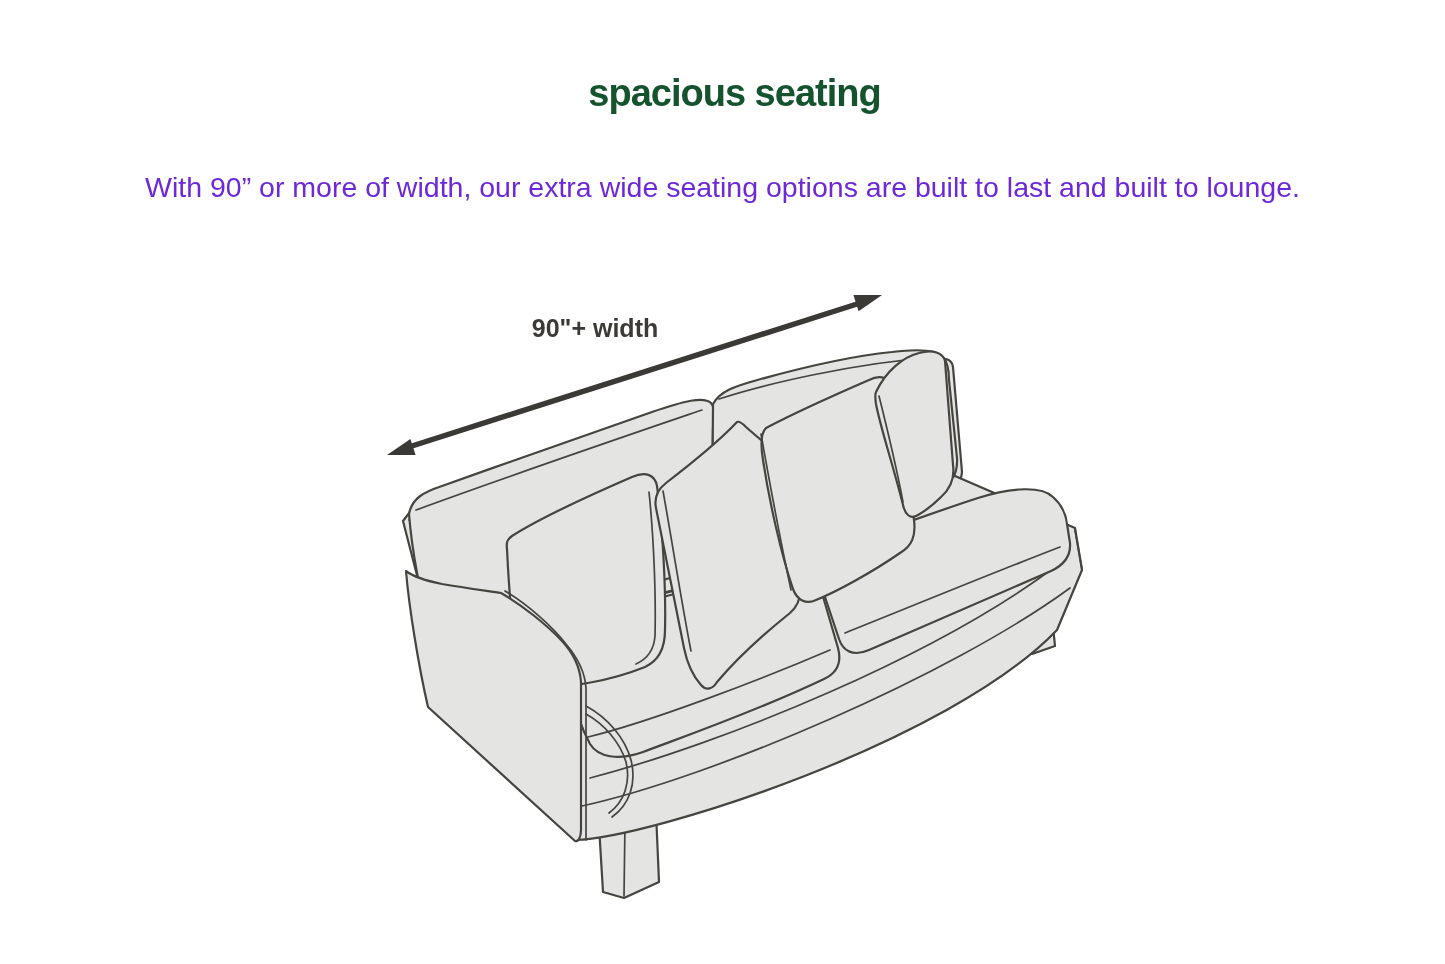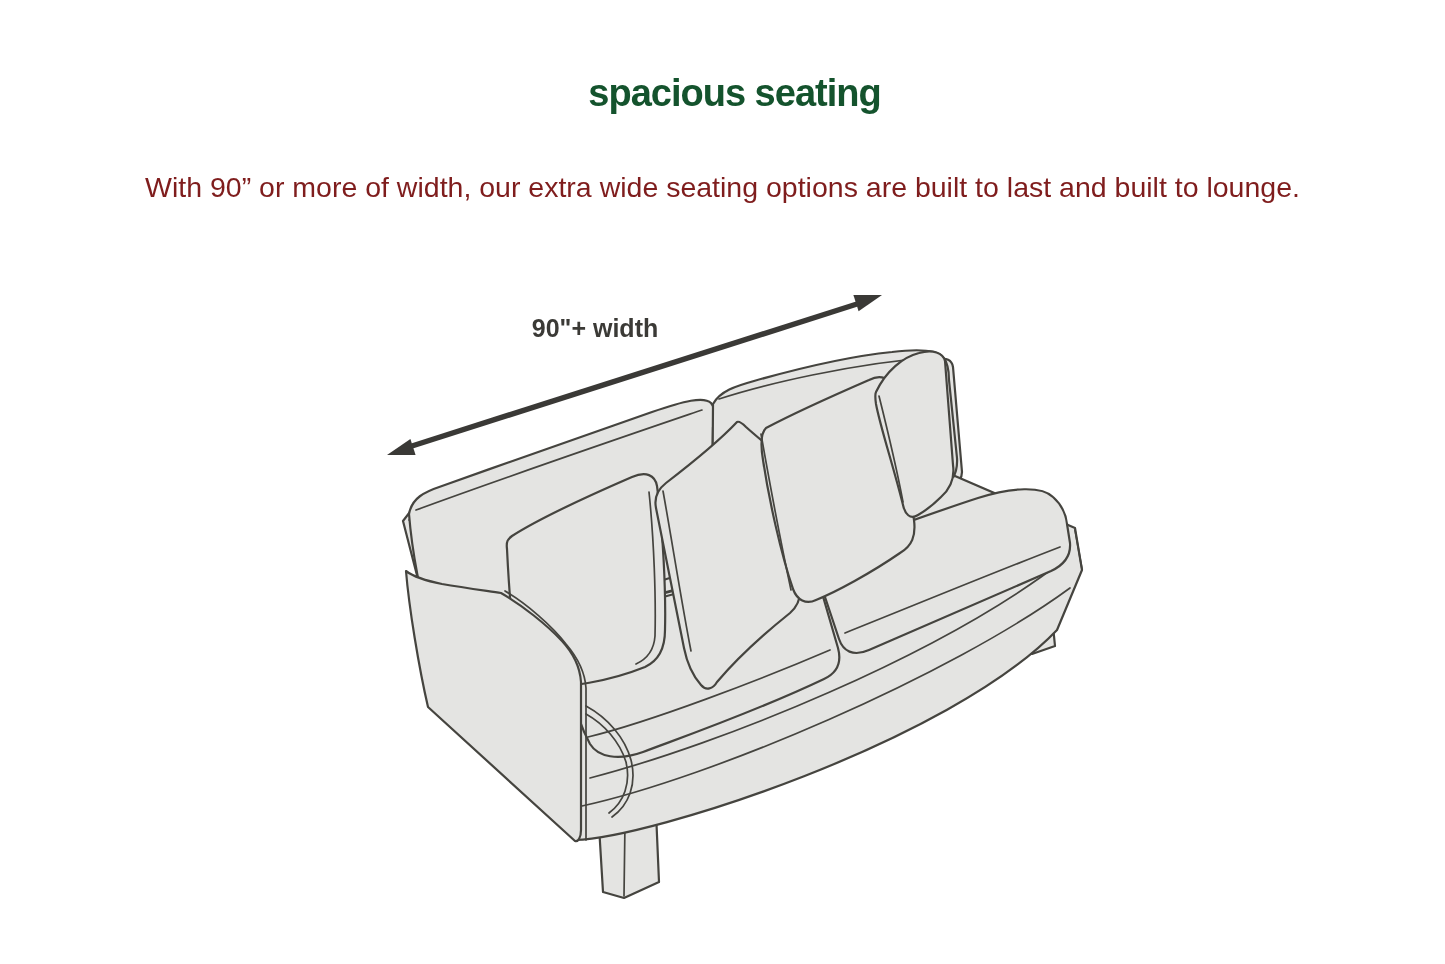--- a/index.html
+++ b/index.html
@@ -13,21 +13,21 @@
   .page-title {
     position: absolute; top: 72px; left: 12px; width: 100%;
     text-align: center;
     font-size: 38px; font-weight: bold; letter-spacing: -1px;
     color: #14532d;
   }
   .description {
     position: absolute; top: 169px; left: 0; width: 100%;
     text-align: center;
     font-size: 28.5px; line-height: 37px;
-    color: #7f1d1d;
+    color: #6d28d9;
   }
   .dim-label {
     position: absolute; left: 505px; top: 314px; width: 180px;
     text-align: center;
     font-size: 25px; font-weight: bold;
     color: #3b3a36;
   }
   svg.scene { position: absolute; left: 0; top: 0; }
   .sofa path {
     stroke: #45443f;

